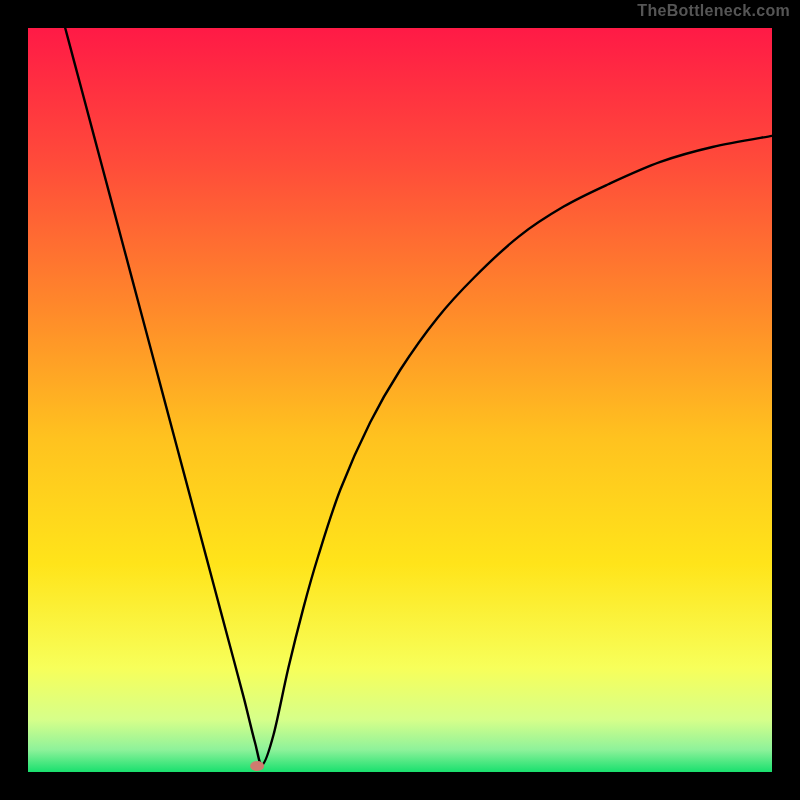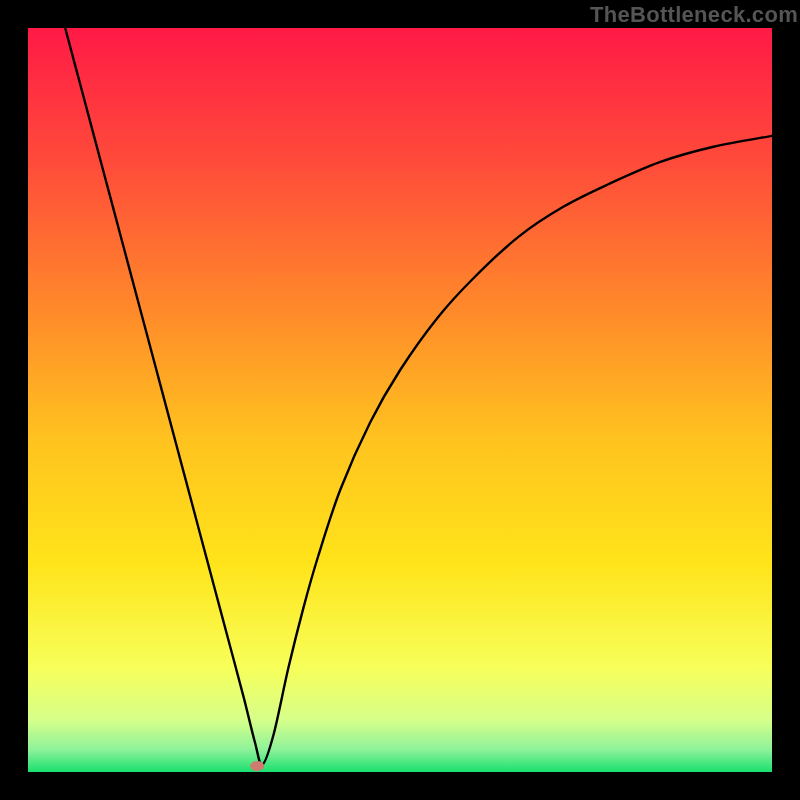--- a/index.html
+++ b/index.html
@@ -13,23 +13,23 @@
   }
   .wrap {
     position: relative;
     width: 800px;
     height: 800px;
     background: #000;
   }
   .watermark {
     position: absolute;
     top: 2px;
-    right: 2px;
+    right: 10px;
     color: #555;
-    font-size: 22px;
+    font-size: 16px;
     font-weight: 600;
     letter-spacing: 0.3px;
     z-index: 20;
     user-select: none;
   }
   .panel {
     position: absolute;
     left: 28px;
     top: 28px;
     width: 744px;

